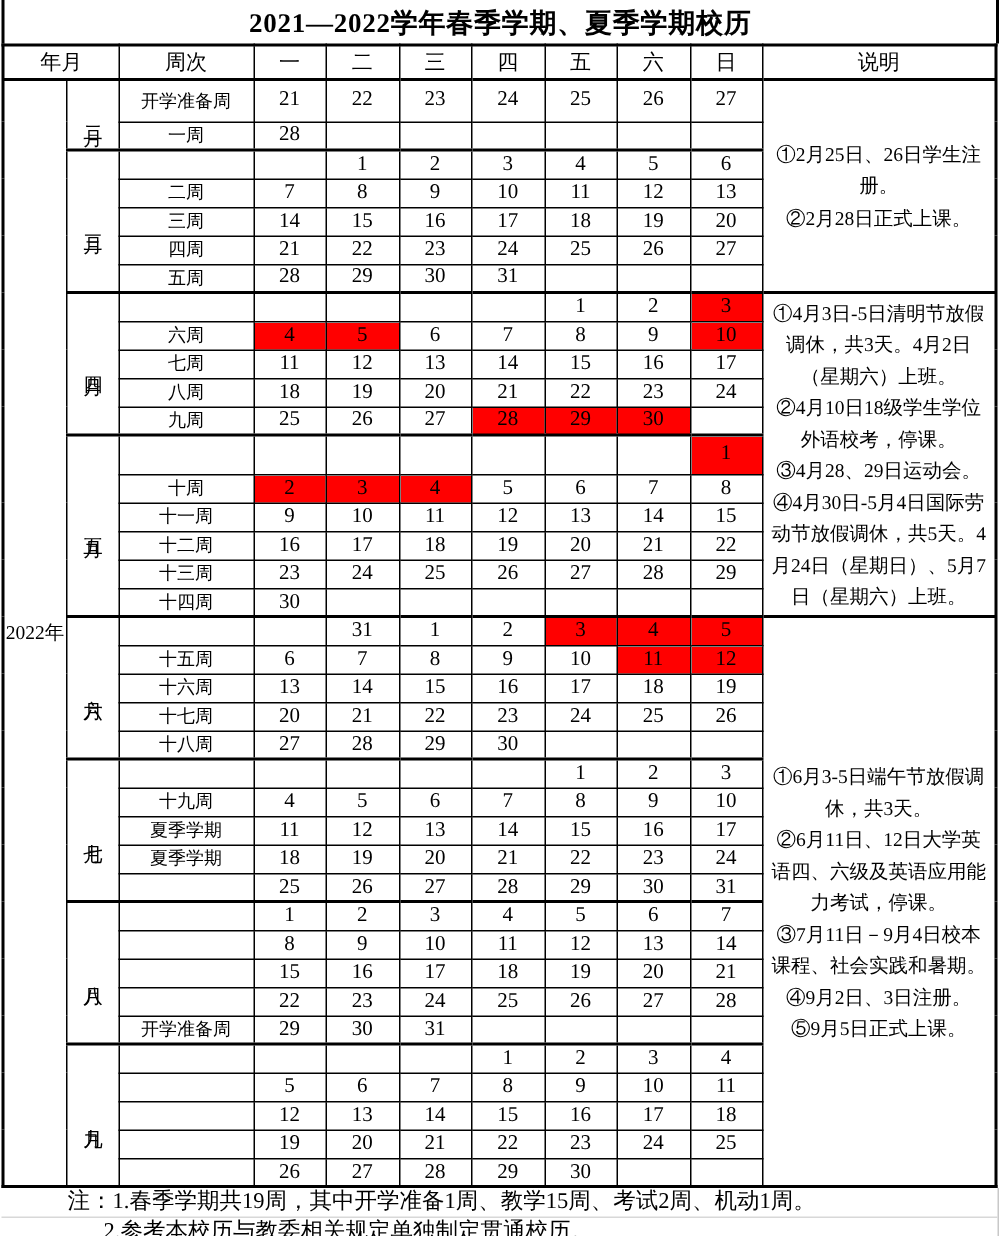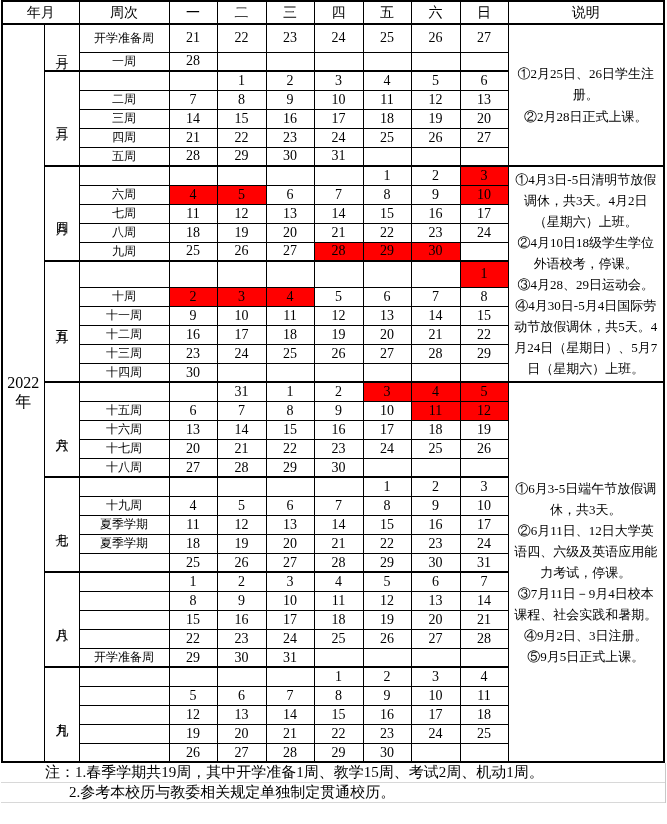--- a/index.html
+++ b/index.html
@@ -13,35 +13,38 @@
   table.cal td,table.cal th{border:1px solid #000;padding:0;overflow:hidden;
     text-align:center;vertical-align:middle;font-weight:normal;}
   tr.hdr th{height:21px;font-size:14px;border-bottom:2px solid #000;}
   tr.body-row{height:19px;}
   tr.tall-row{height:28px;}
   td.day-cell{font-size:14px;}
   td.red{background:#ff0000;}
   td.week-label{font-size:12px;}
   td.month-cell{font-size:13px;writing-mode:vertical-lr;text-orientation:upright;
     letter-spacing:2px;}
-  td.year-cell{font-size:16px;}
+  td.year-cell{font-size:13px;}
   td.remarks-cell{text-align:left;vertical-align:middle;margin-top:12px;}
   .remarks-inner{padding:2px 3px;font-size:13px;line-height:1.62;}
   .month-start{border-top:2px solid #000 !important;}
   .footer-notes{margin:0 1px;border-right:1px solid #c8c8c8;}
   .footer-notes .note-line{font-weight:normal;font-size:15px;line-height:19px;
     border-bottom:1px solid #d8d8d8;}
   .footer-notes .note-line.first{padding-left:44px;}
   .footer-notes .note-line.second{padding-left:68px;}
 </style>
 </head>
 <body>
 
 <div class="page">
 
+  <div class="title-box">
+    <h1>2021—2022学年春季学期、夏季学期校历</h1>
+  </div>
 
   <table class="cal">
     <colgroup>
       <col style="width:42px">
         <col style="width:35px">
         <col style="width:90px">
       <col style="width:48px">
         <col style="width:49px">
         <col style="width:48px">
       <col style="width:49px">

